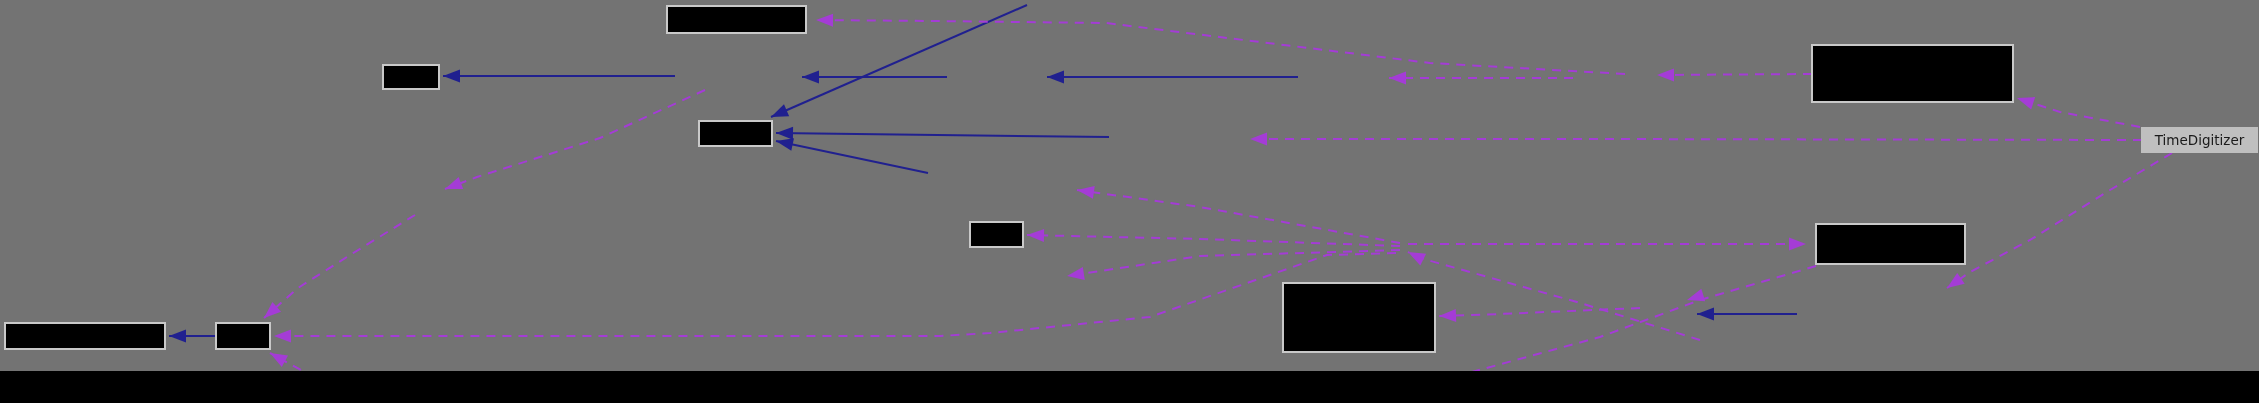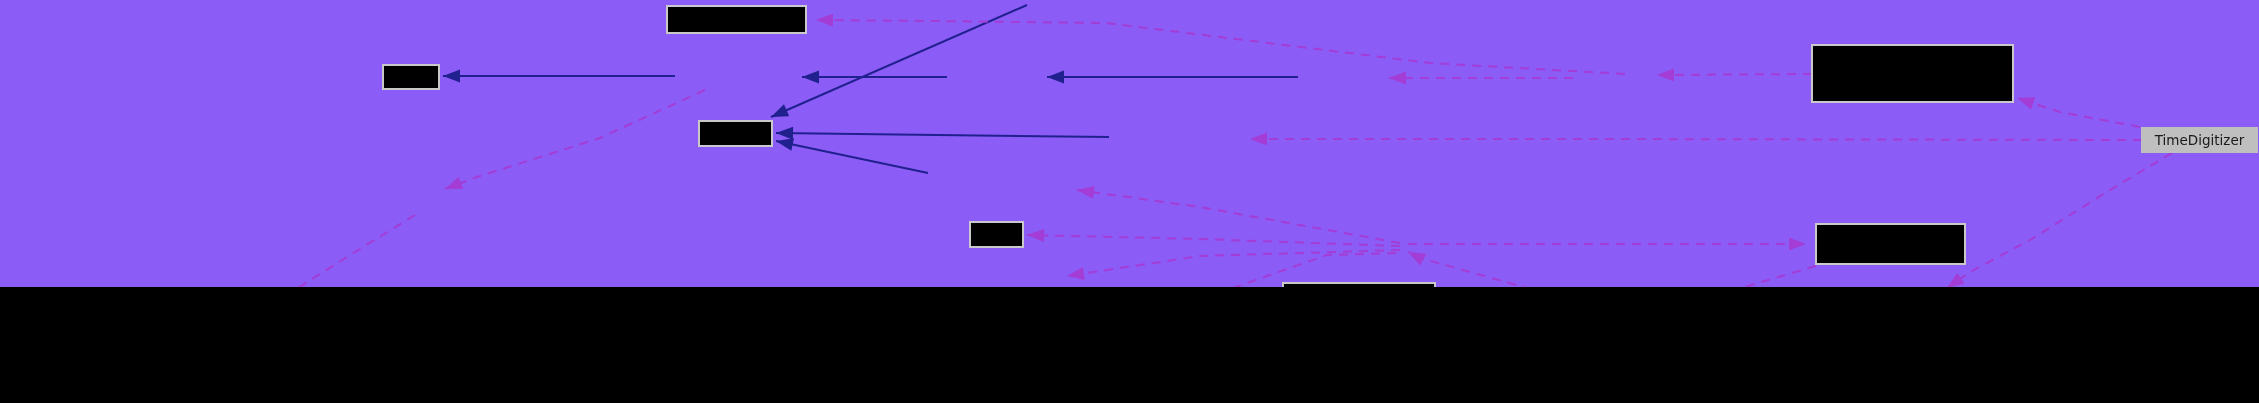--- a/index.html
+++ b/index.html
@@ -1,16 +1,16 @@
 <!DOCTYPE html>
 <html><head>
 <meta charset="utf-8">
 <style>
   html,body{margin:0;padding:0;background:#000;}
-  .stage{position:relative;width:2259px;height:287px;background:#8b5cf6;overflow:hidden;}
+  .stage{position:relative;width:2259px;height:371px;background:#737373;overflow:hidden;}
   svg{position:absolute;left:0;top:0;}
   text.node-label{font-family:"DejaVu Sans", sans-serif;font-size:13.5px;}
 </style>
 </head>
 <body>
 
 <div class="stage">
   <svg id="graph-svg" xmlns="http://www.w3.org/2000/svg" width="2259" height="403" viewBox="0 0 2259 403">
       <path d="M675,76 L443,76" fill="none" stroke="#20208f" stroke-width="2"></path>
       <path d="M443,76 L460,82.5 L460,69.5 Z" fill="#20208f"></path>

